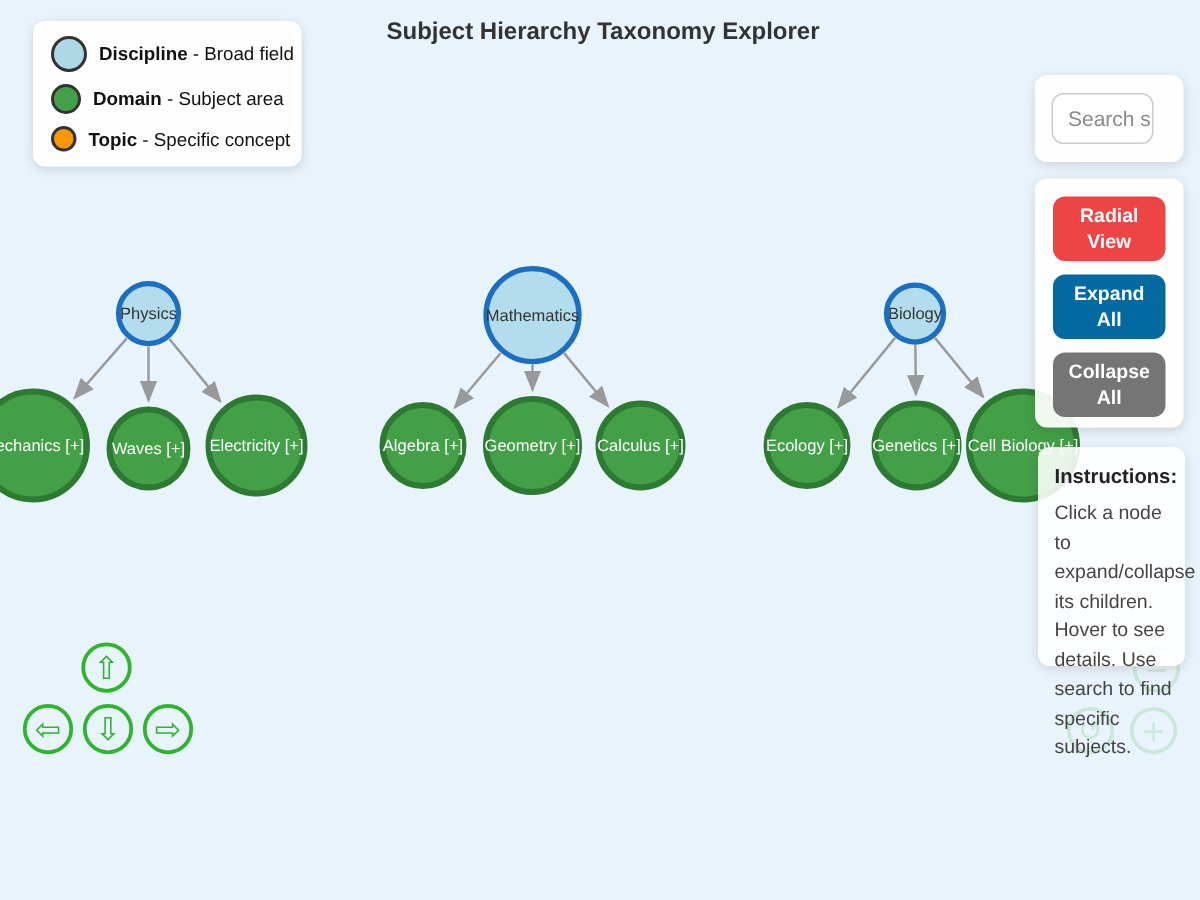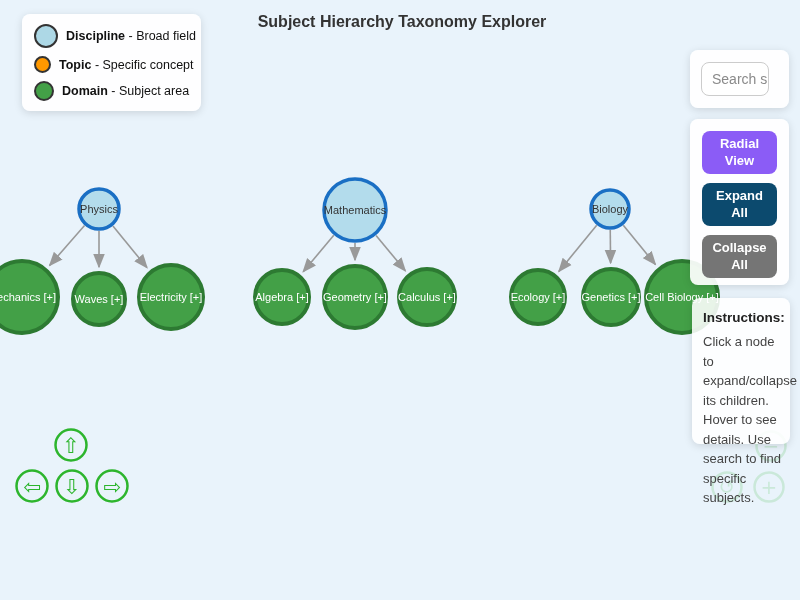--- a/index.html
+++ b/index.html
@@ -160,35 +160,35 @@
 </svg>
 
 <div id="page-title">Subject Hierarchy Taxonomy Explorer</div>
 
 <div id="legend" class="card">
   <div class="legend-row">
     <span class="legend-swatch sw-0" style="background: rgb(173, 216, 230);"></span>
     <span><b>Discipline</b><span> - Broad field</span></span>
   </div>
   <div class="legend-row">
+    <span class="legend-swatch sw-1" style="background: rgb(67, 160, 71);"></span>
+    <span><b>Domain</b><span> - Subject area</span></span>
+  </div>
+  <div class="legend-row">
     <span class="legend-swatch sw-2" style="background: rgb(255, 152, 0);"></span>
     <span><b>Topic</b><span> - Specific concept</span></span>
-  </div>
-  <div class="legend-row">
-    <span class="legend-swatch sw-1" style="background: rgb(67, 160, 71);"></span>
-    <span><b>Domain</b><span> - Subject area</span></span>
   </div>
 </div>
 
 <div id="search-card" class="card">
   <input id="search-input" type="text" placeholder="Search subjects..." style="">
 </div>
 
 <div id="toolbar-card" class="card">
-  <button id="btn-radial" class="tool-btn" style="background: #8b5cf6;">Radial View</button>
-  <button id="btn-expand" class="tool-btn" style="background: #0c4a6e;">Expand All</button>
+  <button id="btn-radial" class="tool-btn" style="background: #ef4444;">Radial View</button>
+  <button id="btn-expand" class="tool-btn" style="background: #0369a1;">Expand All</button>
   <button id="btn-collapse" class="tool-btn" style="background: rgb(117, 117, 117);">Collapse All</button>
 </div>
 
 <div id="instructions-card" class="card">
   <div id="instructions-heading">Instructions:</div>
   <div id="instructions-body">Click a node to expand/collapse its children. Hover to see details. Use search to find specific subjects.</div>
 </div>
 
 </body></html>

